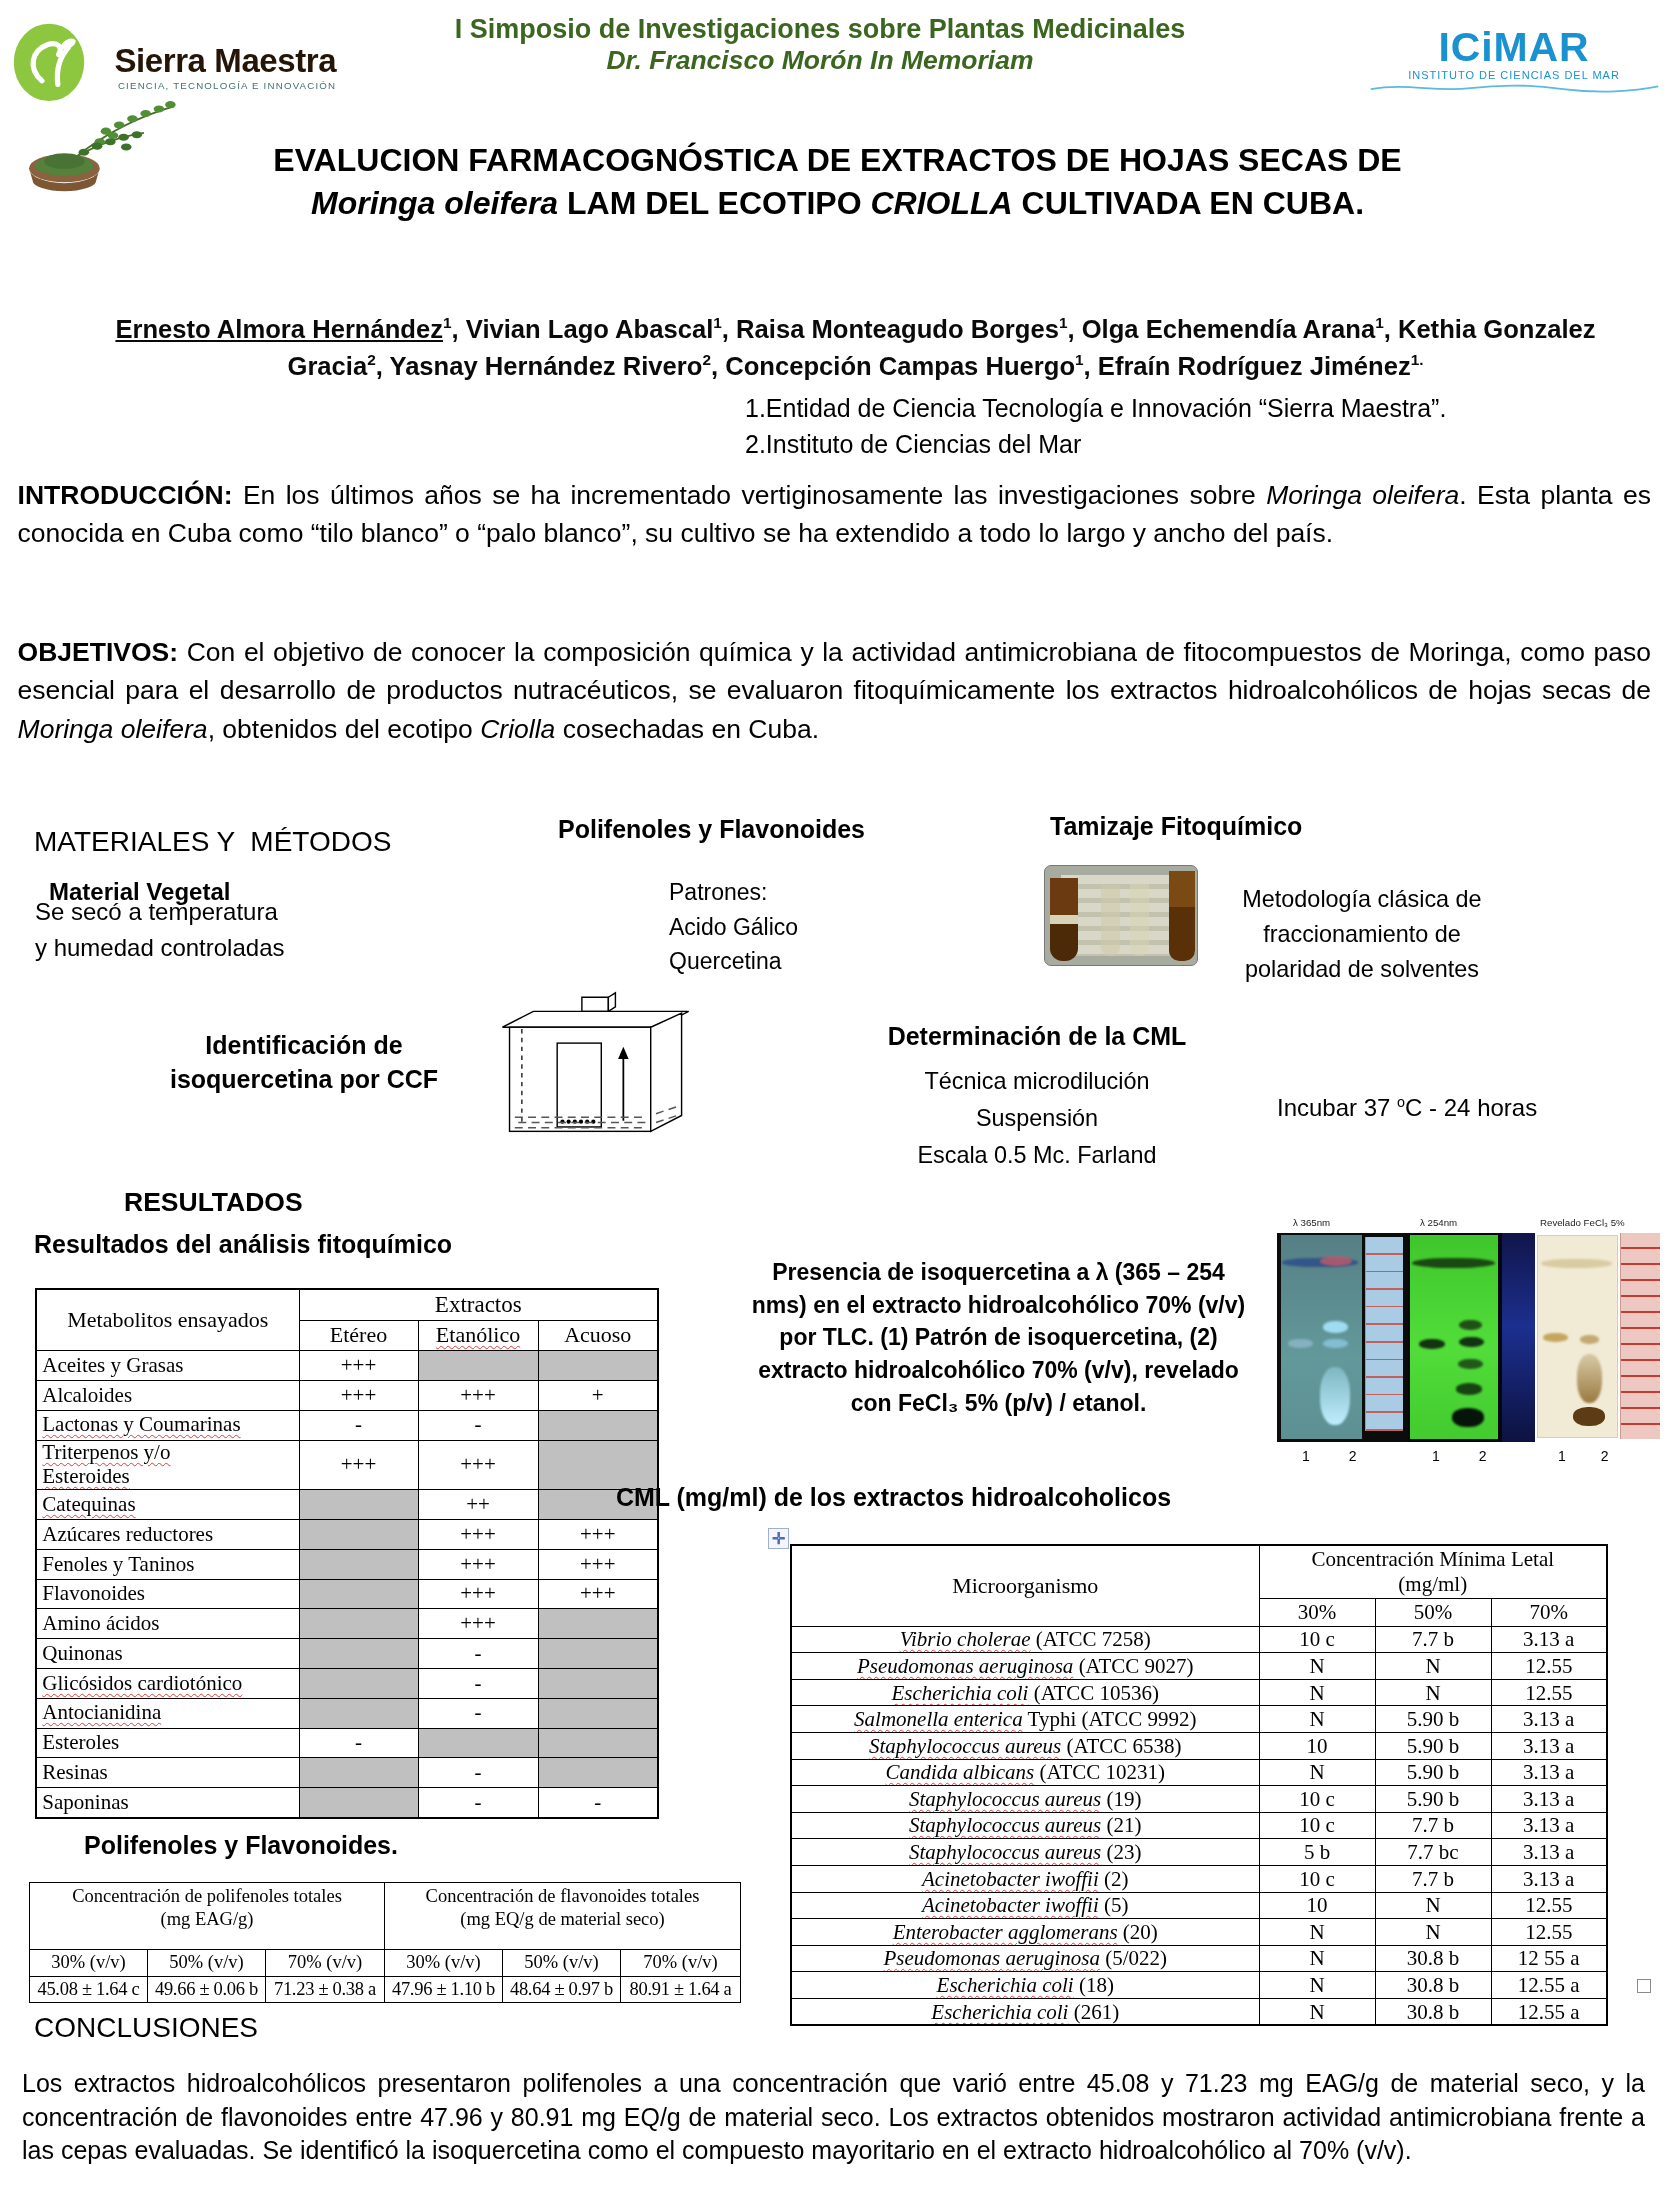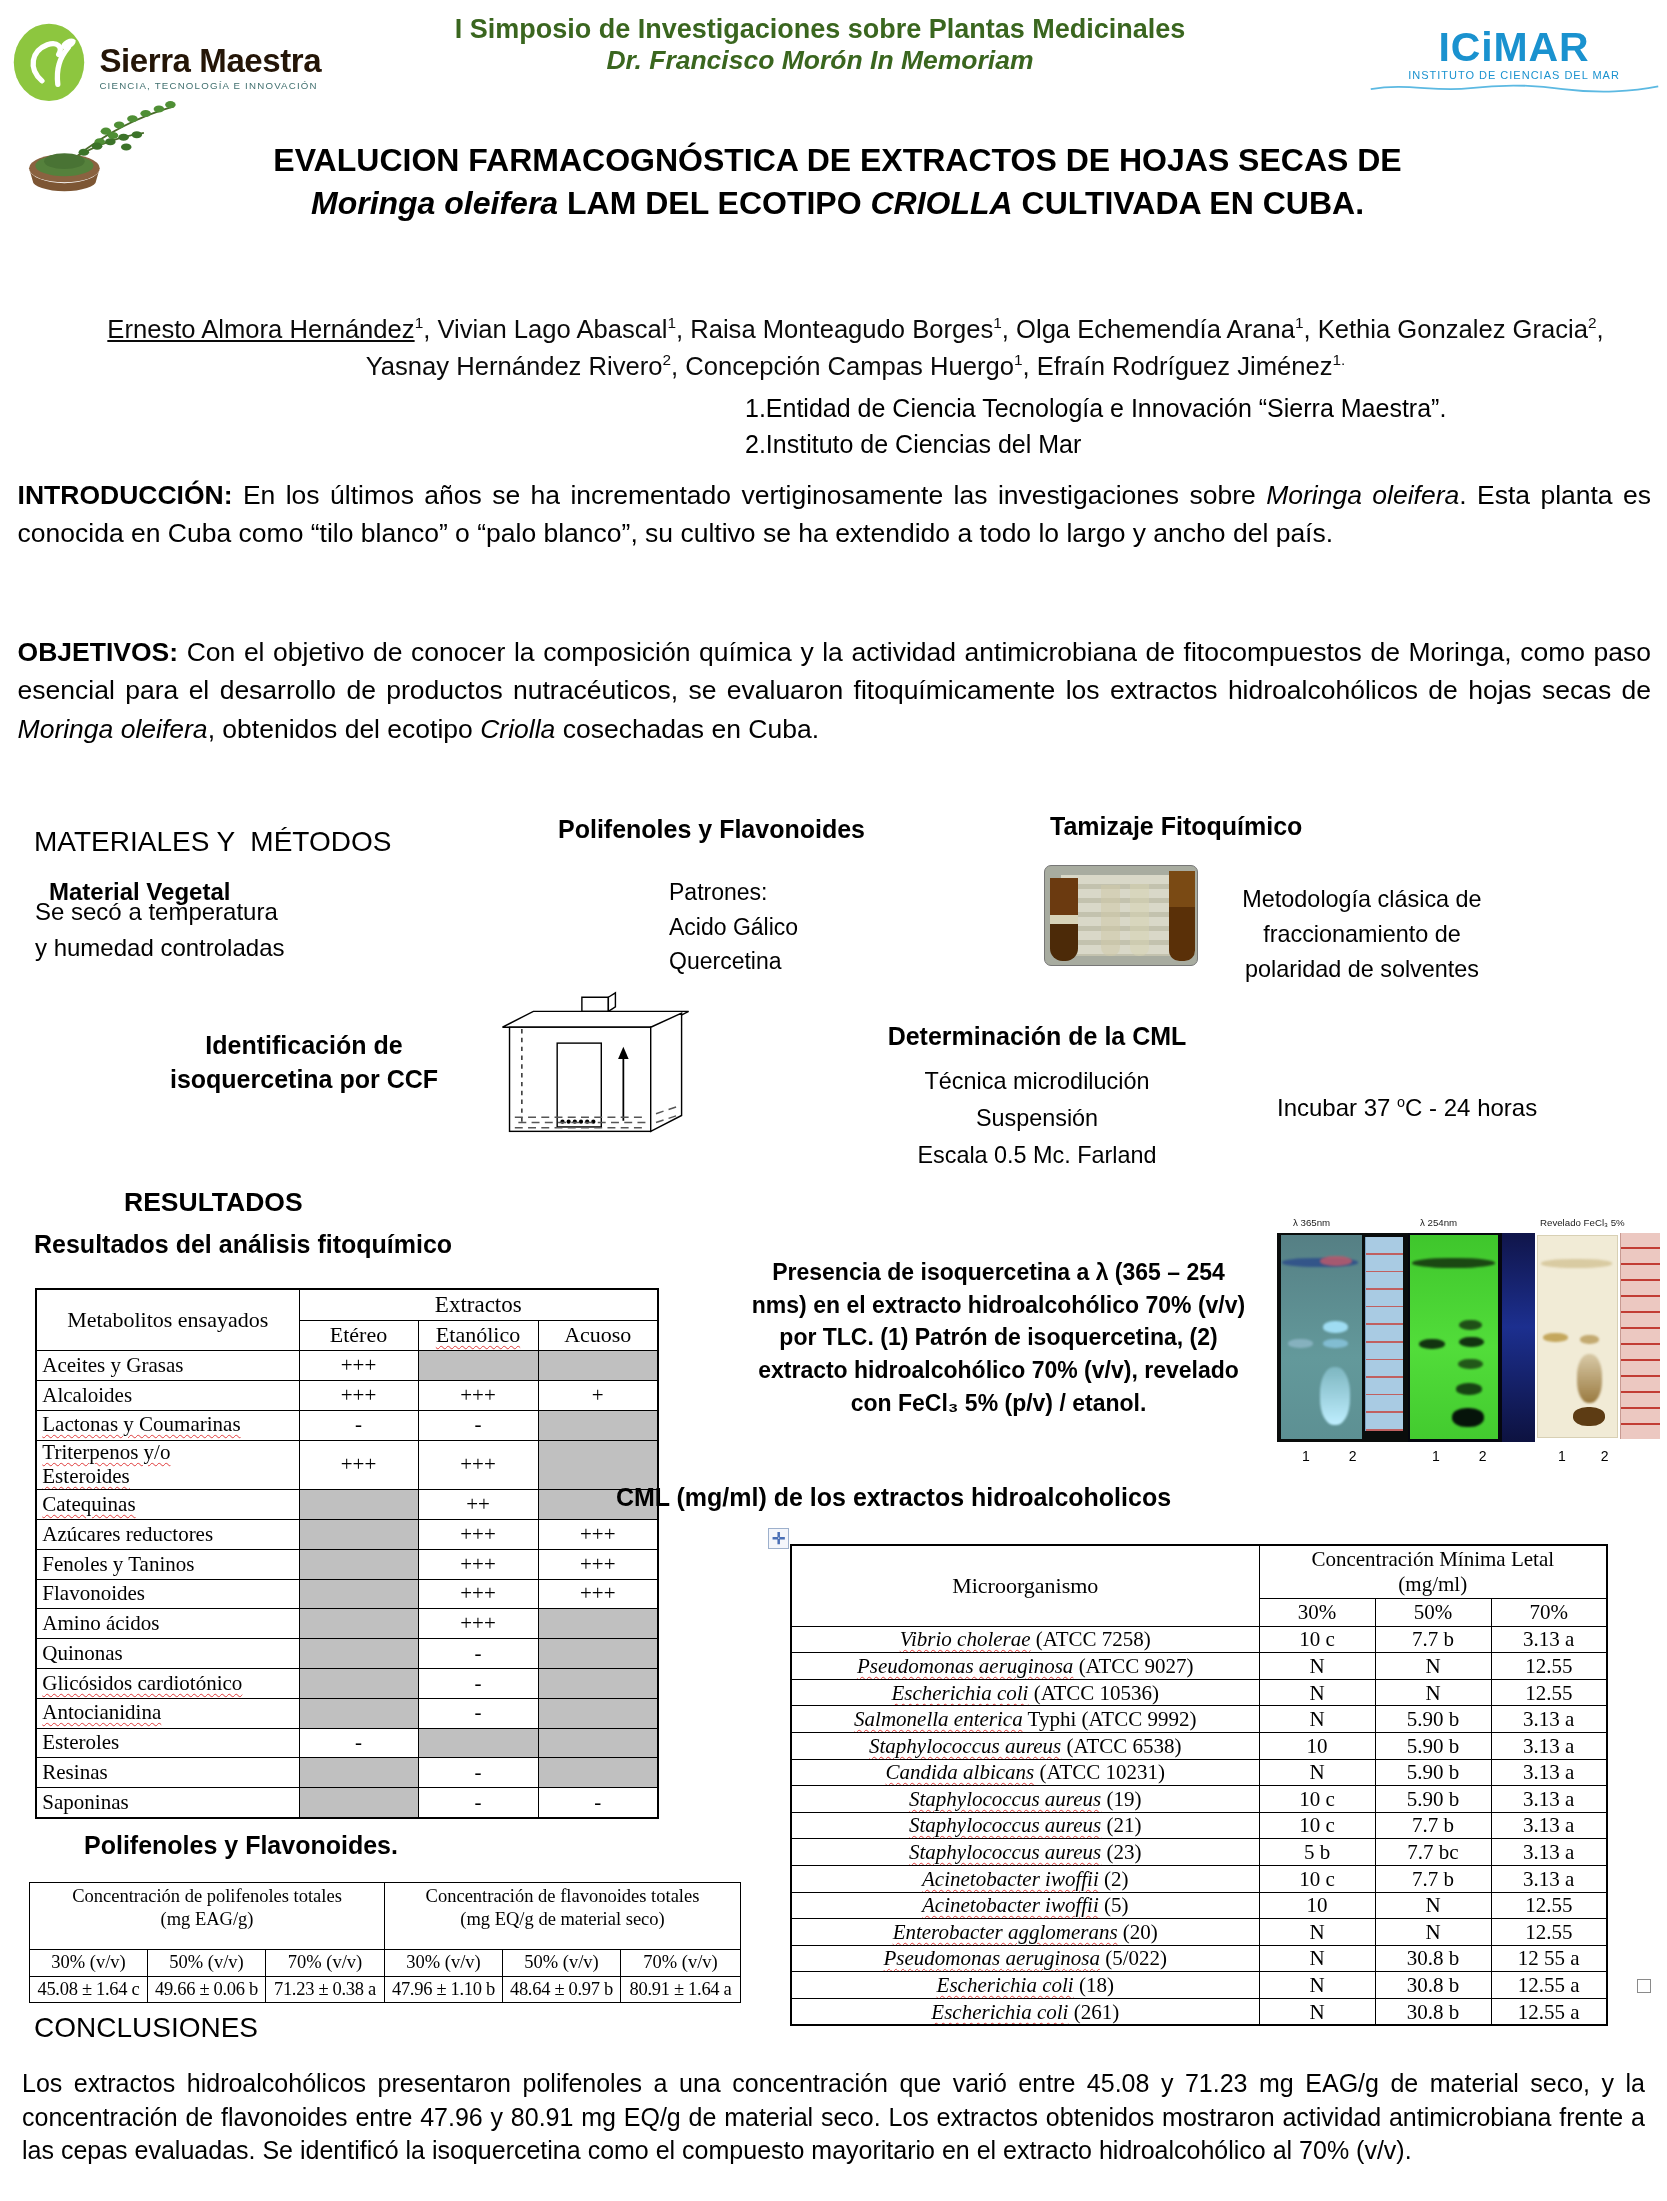--- a/index.html
+++ b/index.html
@@ -16,21 +16,21 @@
   .hdr-green{color:#3a661f;}
   #hdr-line1{font-size:27px;font-weight:bold;}
   #hdr-line2{font-size:26.5px;font-weight:bold;font-style:italic;}
   .sierra-name{font-size:33px;font-weight:bold;color:#241507;letter-spacing:-0.4px;line-height:1;}
   .sierra-tag{font-size:9.7px;color:#41706f;letter-spacing:1.2px;margin-top:2.6px;}
   .icimar-name{font-size:41px;font-weight:bold;color:#1a92cf;letter-spacing:0.9px;line-height:1;}
   .icimar-tag{font-size:11px;color:#1a92cf;letter-spacing:1px;margin-top:1.8px;}
 
   
   #title{font-size:32px;font-weight:bold;line-height:1.35;}
-  #authors{font-size:25.6px;line-height:1.45;color:#0a0a0a;}
+  #authors{font-size:25.6px;line-height:1.45;color:#0a0a0a;font-weight:bold;}
   #affils{font-size:25px;line-height:1.45;}
   .para{font-size:26.5px;line-height:1.45;}
   #conclusion-text{font-size:25px;line-height:1.34;}
 
   .h1{font-size:28px;font-weight:normal;white-space:pre;}
   .h2{font-size:25px;font-weight:bold;}
   .h3{font-size:24px;font-weight:bold;}
   .mtext{font-size:23.4px;line-height:1.5;}
 
   
@@ -59,21 +59,21 @@
   .handle-box{width:19.4px;height:19.4px;border:0.9px solid #9db0cc;background:#f4f6fb;
               display:flex;align-items:center;justify-content:center;
               color:#4a6fb5;font-weight:bold;font-size:16px;line-height:1;}
   .resize-box{width:11.5px;height:11.5px;border:1.3px solid #8a8a8a;background:#fff;}
 </style>
 </head>
 <body>
 
 <div class="page">
 
-  <div class="abs" style="left:12.4px;top:21px;display:flex;align-items:flex-start;gap:13px;">
+  <div class="abs" style="left:12.4px;top:21px;display:flex;align-items:flex-start;gap:28px;text-align:right;">
     <svg width="74" height="81" viewBox="0 0 84 92">
       <ellipse cx="42" cy="47" rx="40" ry="44" fill="#8dc63f"></ellipse>
       <path d="M34,68 C18,54 22,34 40,27 C52,23 58,30 53,38" stroke="#ffffff" stroke-width="6" fill="none" stroke-linecap="round"></path>
       <path d="M52,72 C50,54 54,42 64,30" stroke="#ffffff" stroke-width="6" fill="none" stroke-linecap="round"></path>
       <ellipse cx="64" cy="26" rx="9" ry="5" fill="#ffffff" transform="rotate(-28 64 26)"></ellipse>
     </svg>
     <div style="padding-top:23px;">
       <div class="sierra-name">Sierra Maestra</div>
       <div class="sierra-tag">CIENCIA, TECNOLOGÍA E INNOVACIÓN</div>
     </div>

